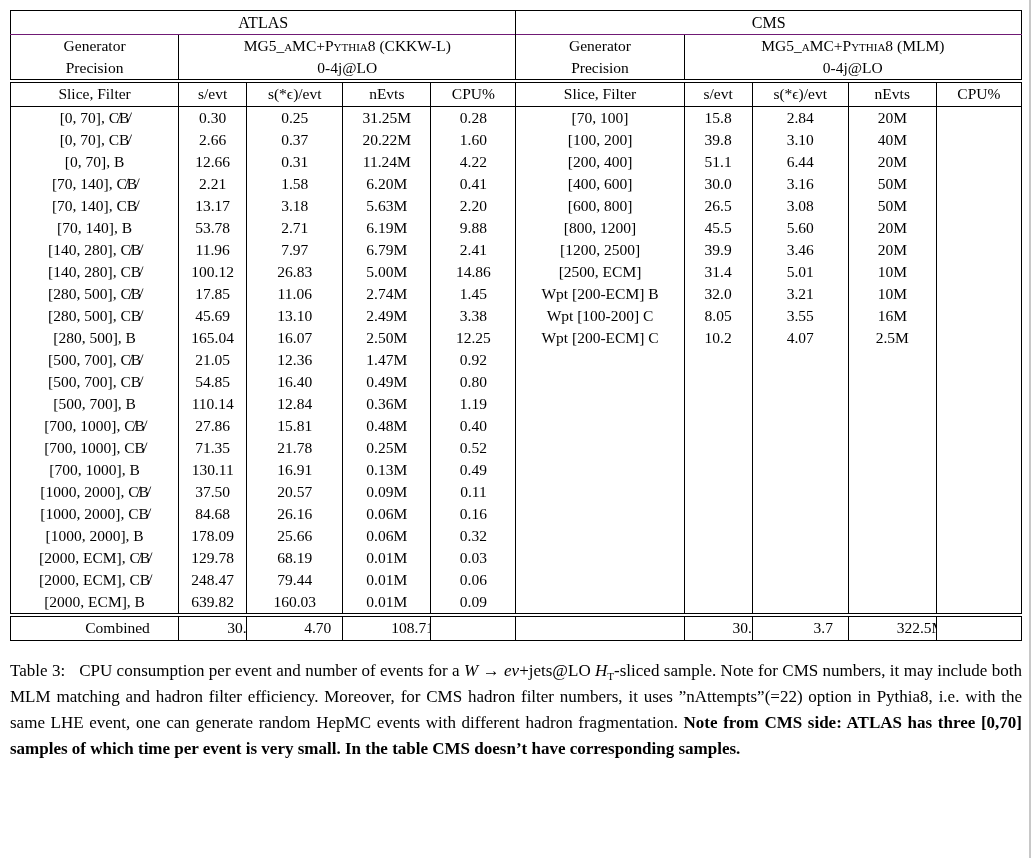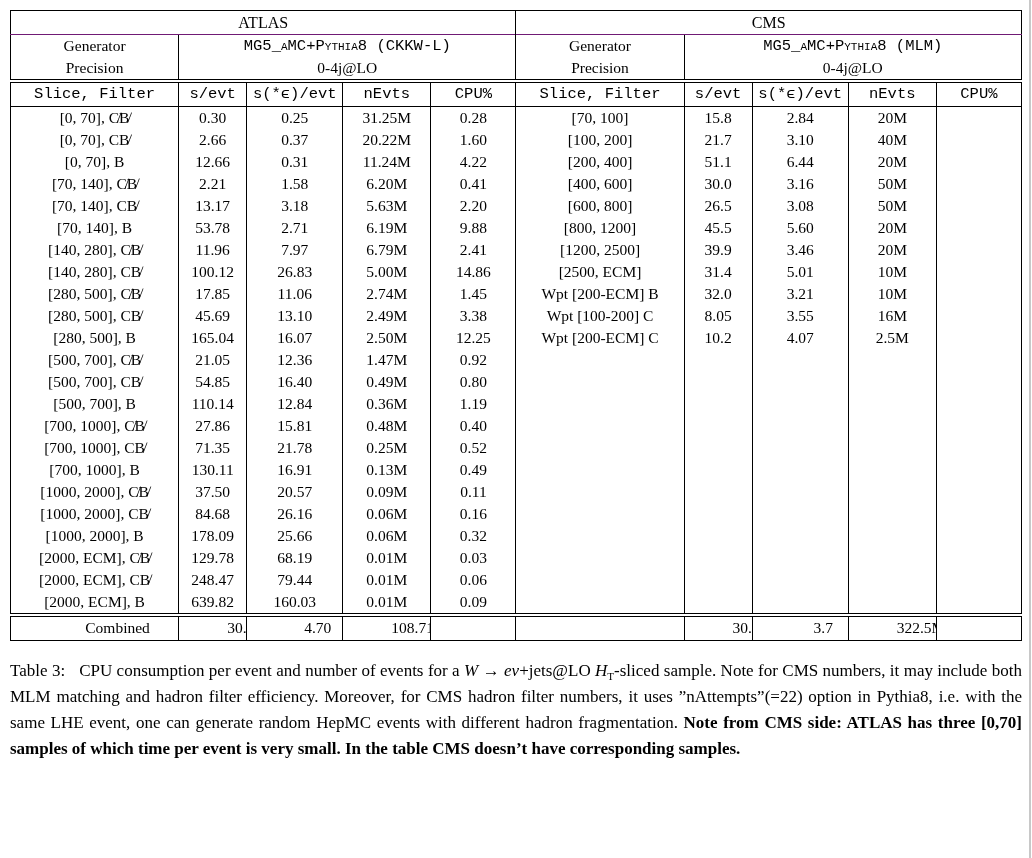--- a/index.html
+++ b/index.html
@@ -30,23 +30,23 @@
     height: 22px;
     line-height: 1.08;
     padding: 0 2px;
     white-space: nowrap;
     overflow: hidden;
   }
   .tbl td + td { border-left: 1px solid #000; }
   tr.title-row td { height: 23px; font-size: 16px; }
   tr.rule-top td { border-top: 1px solid #701a75; }
   tr.double-top td { border-top: 4px double #000; }
-  tr.colhead-row td { border-bottom: 1px solid #000; height: 23px; font-family: Liberation Mono, monospace; }
+  tr.colhead-row td { border-bottom: 1px solid #000; height: 23px; }
   tr.combined-row td { height: 23px; padding-left: 48px; }
-  .sc { font-variant: small-caps; font-family: Liberation Mono, monospace; }
+  .sc { font-variant: small-caps; }
   .tbl sub, .caption sub { font-size: 11px; line-height: 0; }
   .caption {
     margin: 17px 10px 0 10px;
     font-size: 17px;
     line-height: 26px;
     text-align: justify;
   }
   .cap-label { margin-right: 14px; }
 </style>
 </head>
@@ -112,21 +112,21 @@
           <td>20M</td>
           <td></td>
         </tr>
         <tr>
           <td>[0, 70], CB̸</td>
           <td>2.66</td>
           <td>0.37</td>
           <td>20.22M</td>
           <td>1.60</td>
           <td>[100, 200]</td>
-          <td>21.7</td>
+          <td>39.8</td>
           <td>3.10</td>
           <td>40M</td>
           <td></td>
         </tr>
         <tr>
           <td>[0, 70], B</td>
           <td>12.66</td>
           <td>0.31</td>
           <td>11.24M</td>
           <td>4.22</td>

